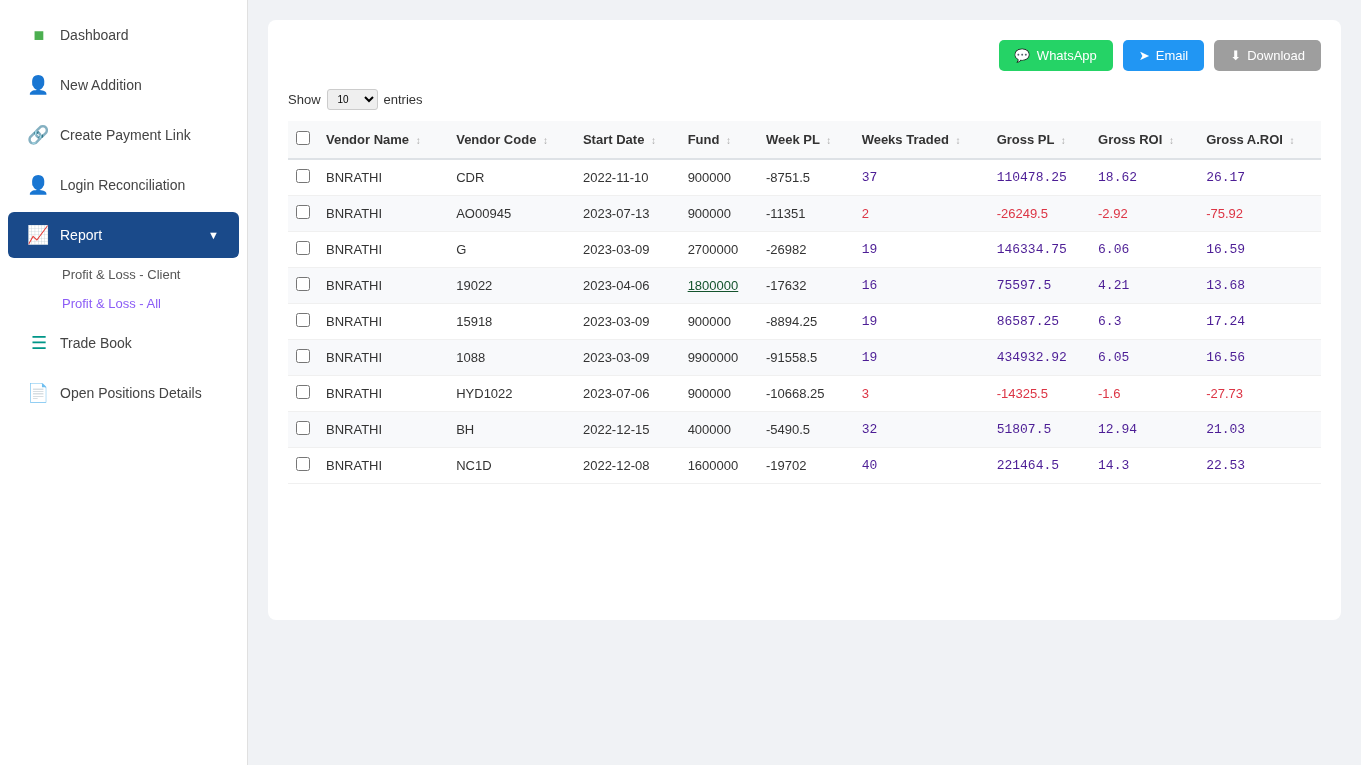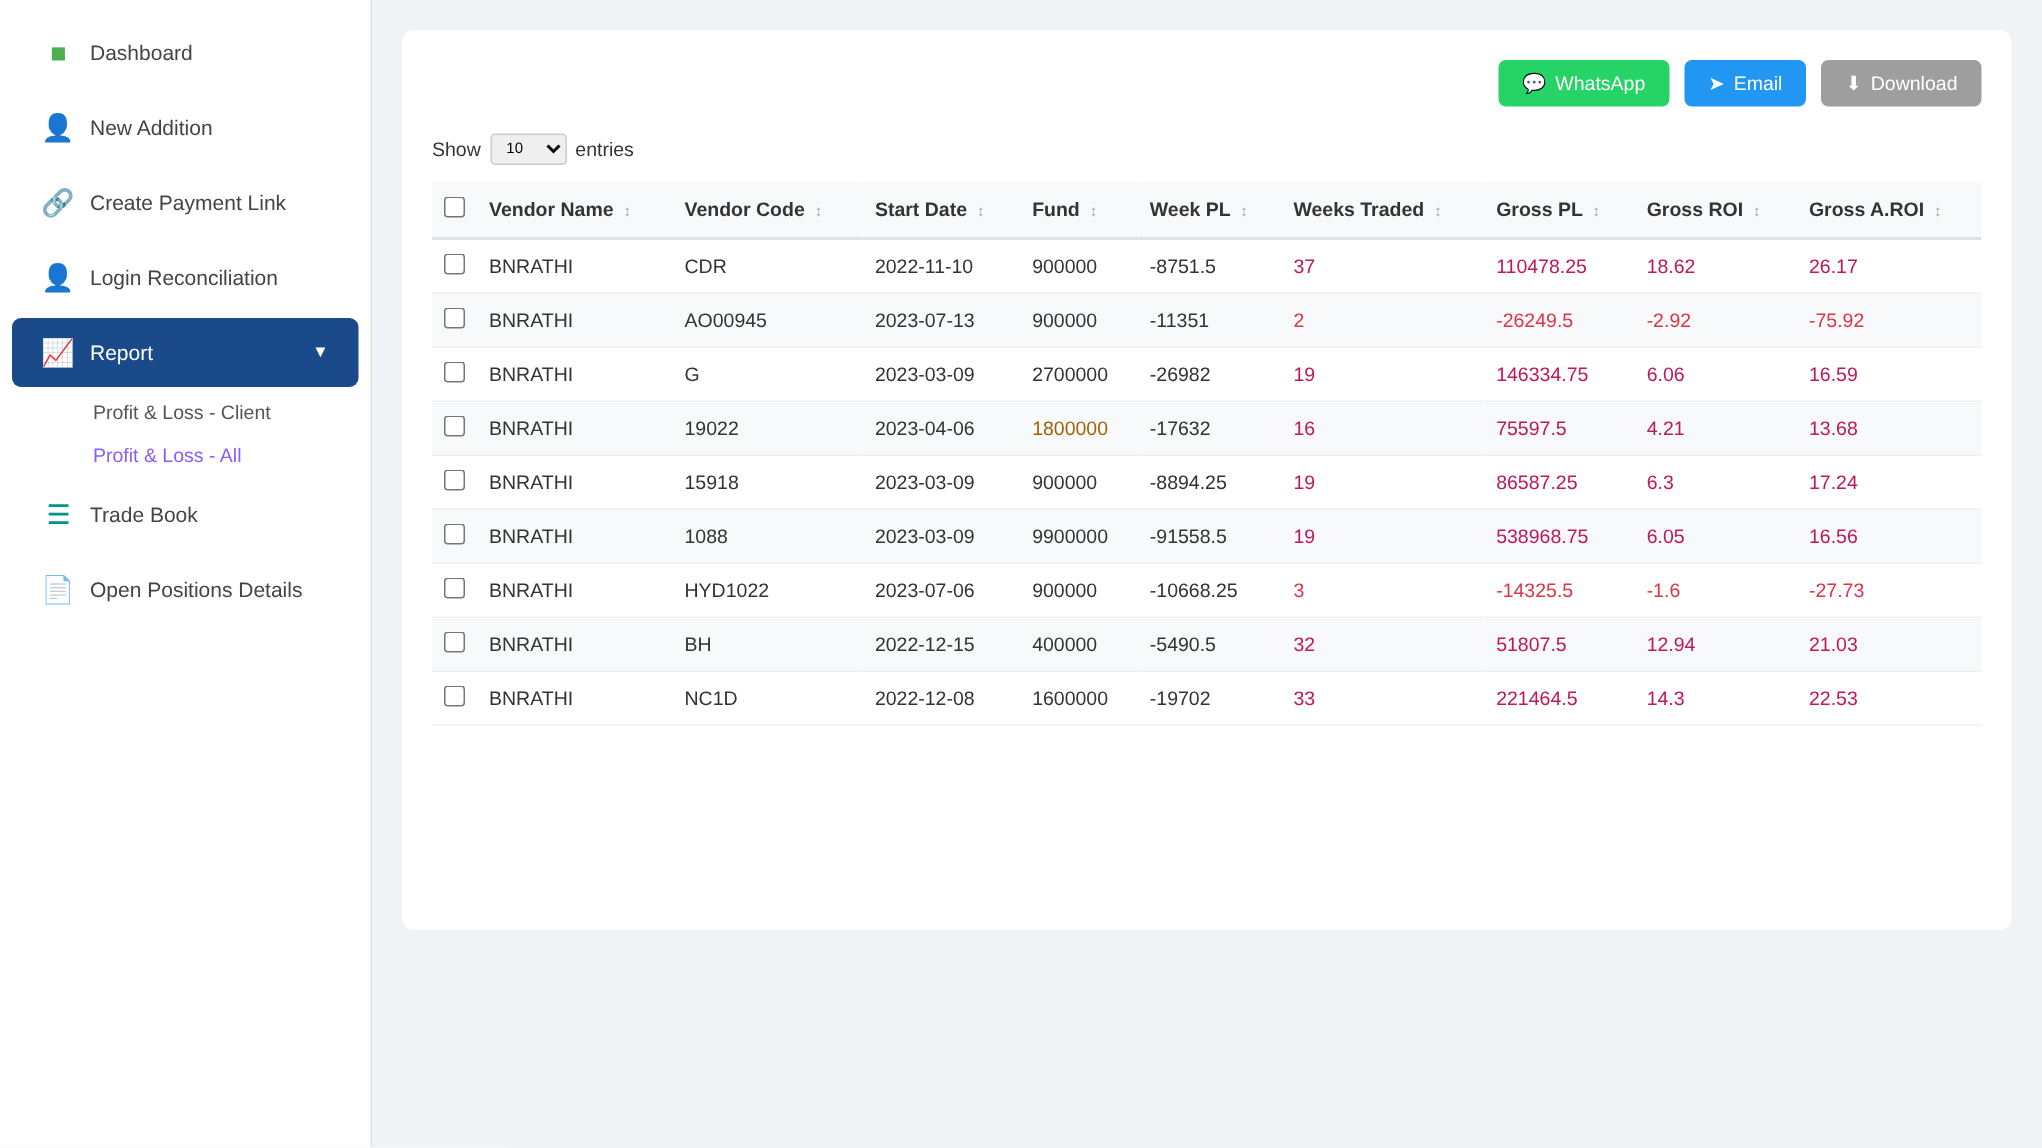--- a/index.html
+++ b/index.html
@@ -136,23 +136,23 @@
     tbody tr {
       border-bottom: 1px solid #f0f0f0;
     }
     tbody tr:nth-child(odd) { background: #fff; }
     tbody tr:nth-child(even) { background: #f8f9fb; }
     tbody td {
       padding: 9px 8px;
       color: #333;
       white-space: nowrap;
     }
-    .text-green { color: #be185d; font-weight: 500; }
+    .text-green { color: #4c1d95; font-weight: 500; font-family: Liberation Mono, monospace; }
     .text-red { color: #dc3545; font-weight: 500; }
-    .text-orange { color: #a16207; }
+    .text-orange { color: #14532d; text-decoration: underline; }
 
     .checkbox-cell { width: 30px; }
     input[type="checkbox"] { width: 14px; height: 14px; cursor: pointer; }
 
     
     .icon-dashboard { color: #4caf50; font-size: 18px; }
     .icon-addition { color: #9c27b0; font-size: 18px; }
     .icon-payment { color: #ff9800; font-size: 18px; }
     .icon-login { color: #e91e63; font-size: 18px; }
     .icon-report { color: #2196f3; font-size: 18px; }
@@ -344,21 +344,21 @@
           <tr>
     <td class="checkbox-cell">
       <input type="checkbox" style="">
     </td>
     <td>BNRATHI</td>
     <td>1088</td>
     <td>2023-03-09</td>
     <td class="">9900000</td>
     <td>-91558.5</td>
     <td class="text-green">19</td>
-    <td class="text-green">538968.75</td>
+    <td class="text-green">434932.92</td>
     <td class="text-green">6.05</td>
     <td class="text-green">16.56</td>
   </tr>
           <tr>
     <td class="checkbox-cell">
       <input type="checkbox" style="">
     </td>
     <td>BNRATHI</td>
     <td>HYD1022</td>
     <td>2023-07-06</td>
@@ -385,21 +385,21 @@
   </tr>
           <tr>
     <td class="checkbox-cell">
       <input type="checkbox" style="">
     </td>
     <td>BNRATHI</td>
     <td>NC1D</td>
     <td>2022-12-08</td>
     <td class="">1600000</td>
     <td>-19702</td>
-    <td class="text-green">33</td>
+    <td class="text-green">40</td>
     <td class="text-green">221464.5</td>
     <td class="text-green">14.3</td>
     <td class="text-green">22.53</td>
   </tr>
         </tbody>
     </table>
 
   </div>
 </div>
 

